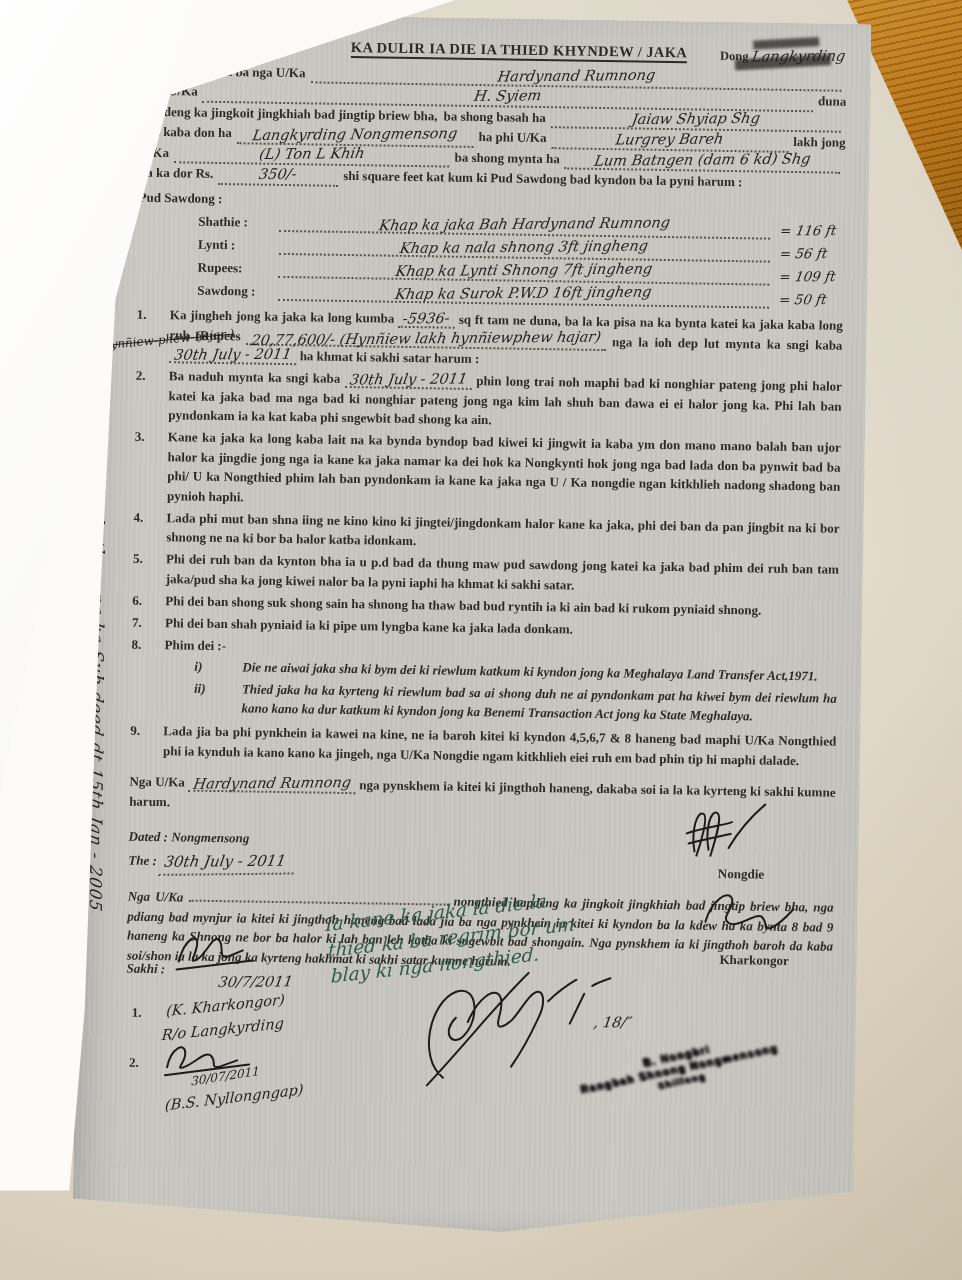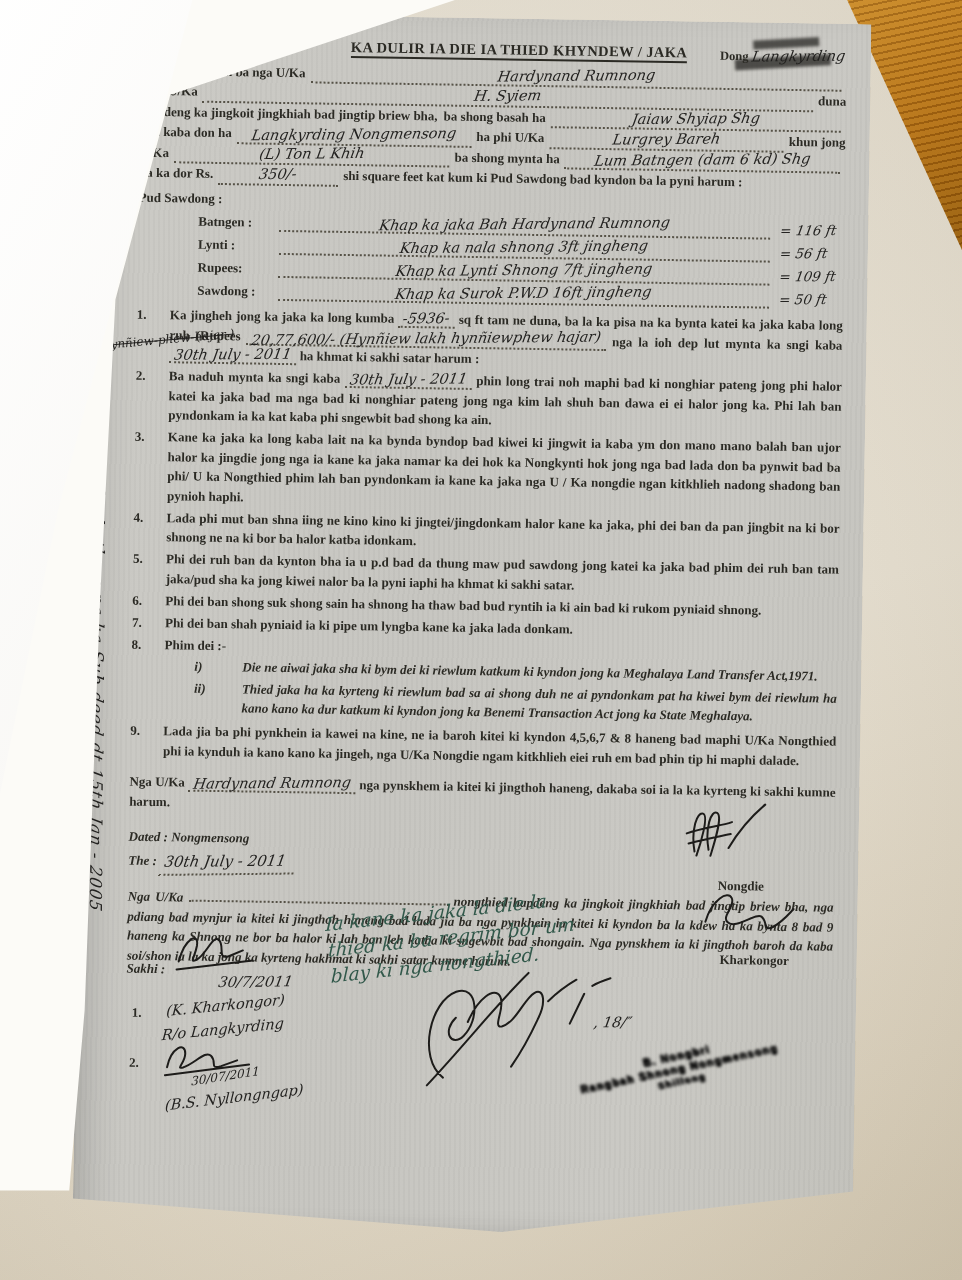--- a/index.html
+++ b/index.html
@@ -72,21 +72,21 @@
   .sub{display:flex; gap:30px; margin:2px 0 2px 30px; font-style:italic;}
   .snum{flex:none; width:18px;}
   .sbody{flex:1;}
   .margin-ins{position:absolute; left:-52px; top:26px; text-decoration:line-through; transform:rotate(-6deg);}
   .closing{margin-top:12px; text-align:justify;}
   .dated-block{position:relative; margin-top:16px;}
   .dated{font-style:italic;}
   .theline{font-style:italic; margin-top:4px;}
   .theline .hw{border-bottom:2px dotted #565247; padding:0 10px 1px 4px; font-size:15px;}
   .nongdie-sig{position:absolute; right:66px; top:-36px;}
-  .nongdie-lab{position:absolute; right:70px; top:40px; font-weight:700;margin-left:42px;}
+  .nongdie-lab{position:absolute; right:70px; top:28px; font-weight:700;margin-left:42px;}
   .affirm{margin-top:14px; font-style:italic; text-align:justify;}
   .sig-zone{position:relative; height:200px;}
   .greennote{position:absolute; left:200px; top:-78px; transform:rotate(-7deg); width:360px;}
   .hwg{font-family:"DejaVu Serif",serif; font-style:italic; font-weight:400; font-size:18.5px; color:#31584a; transform:skewX(-8deg); display:block; line-height:26px; white-space:nowrap;}
   .nongthied-sig{position:absolute; right:36px; top:-92px;}
   .nongthied-lab{position:absolute; right:44px; top:-24px; font-weight:700;}
   .sakhi-lab{position:absolute; left:0px; top:-6px;font-style:italic;}
   .sakhi-sig{position:absolute; left:46px; top:-40px;}
   .sakhi-date{position:absolute; left:92px; top:6px;}
   .w1num{position:absolute; left:6px; top:38px;}
@@ -148,37 +148,37 @@
     <div class="flexline">
       <span class="lab">Hapdeng ka jingkoit jingkhiah bad jingtip briew bha,</span>
       <span class="lab" style="margin-left:6px">ba shong basah ha</span>
       <span class="fb"><span class="hw">Jaiaw Shyiap Shg</span></span>
     </div>
     <div class="flexline">
       <span class="lab">nga kaba don ha</span>
       <span class="fb"><span class="hw">Langkyrding  Nongmensong</span></span>
       <span class="lab">ha phi U/Ka</span>
       <span class="fb"><span class="hw">Lurgrey   Bareh</span></span>
-      <span class="lab">khun jong</span>
+      <span class="lab">lakh jong</span>
     </div>
     <div class="flexline">
       <span class="lab">U/Ka</span>
       <span class="fb"><span class="hw">(L) Ton   L   Khih</span></span>
       <span class="lab">ba shong mynta ha</span>
       <span class="fb"><span class="hw">Lum Batngen (dam 6 kd) Shg</span></span>
     </div>
     <div class="flexline">
       <span class="lab">ha ka dor Rs.</span>
       <span class="fb" style="flex:0 0 120px"><span class="hw">350/-</span></span>
       <span class="lab">shi square feet kat kum ki Pud Sawdong bad kyndon ba la pyni harum :</span>
     </div>
 
     <div class="pud-head">Pud Sawdong :</div>
     <div class="pudrow">
-      <span class="plab">Batngen  :</span>
+      <span class="plab">Shathie  :</span>
       <span class="fb"><span class="hw">Khap ka jaka Bah Hardynand Rumnong</span></span>
       <span class="pval"><span class="hw">= 116 ft</span></span>
     </div>
     <div class="pudrow">
       <span class="plab">Lynti :</span>
       <span class="fb"><span class="hw">Khap ka nala shnong 3ft jingheng</span></span>
       <span class="pval"><span class="hw">= 56 ft</span></span>
     </div>
     <div class="pudrow">
       <span class="plab">Rupees:</span>

